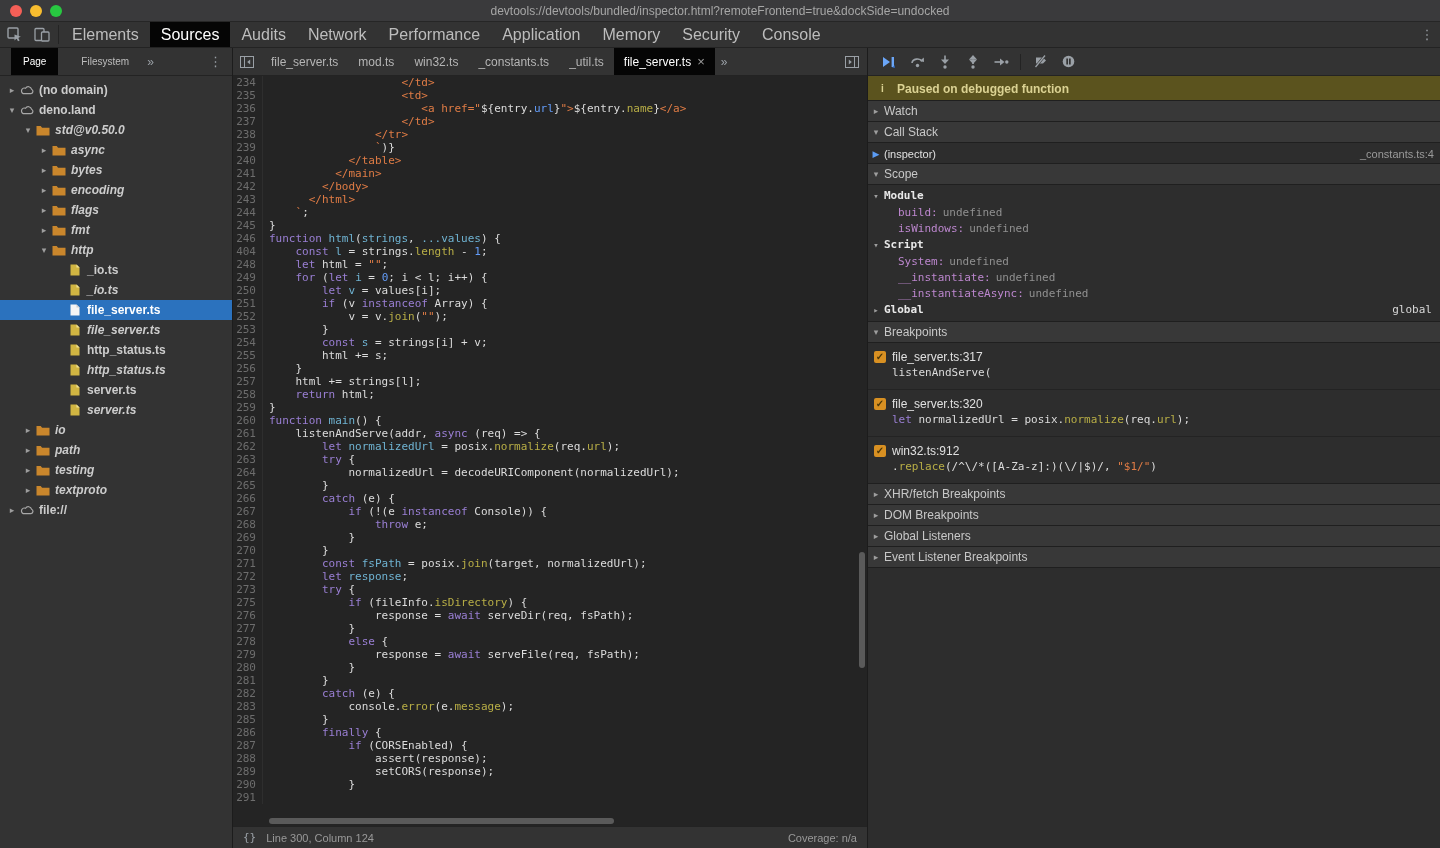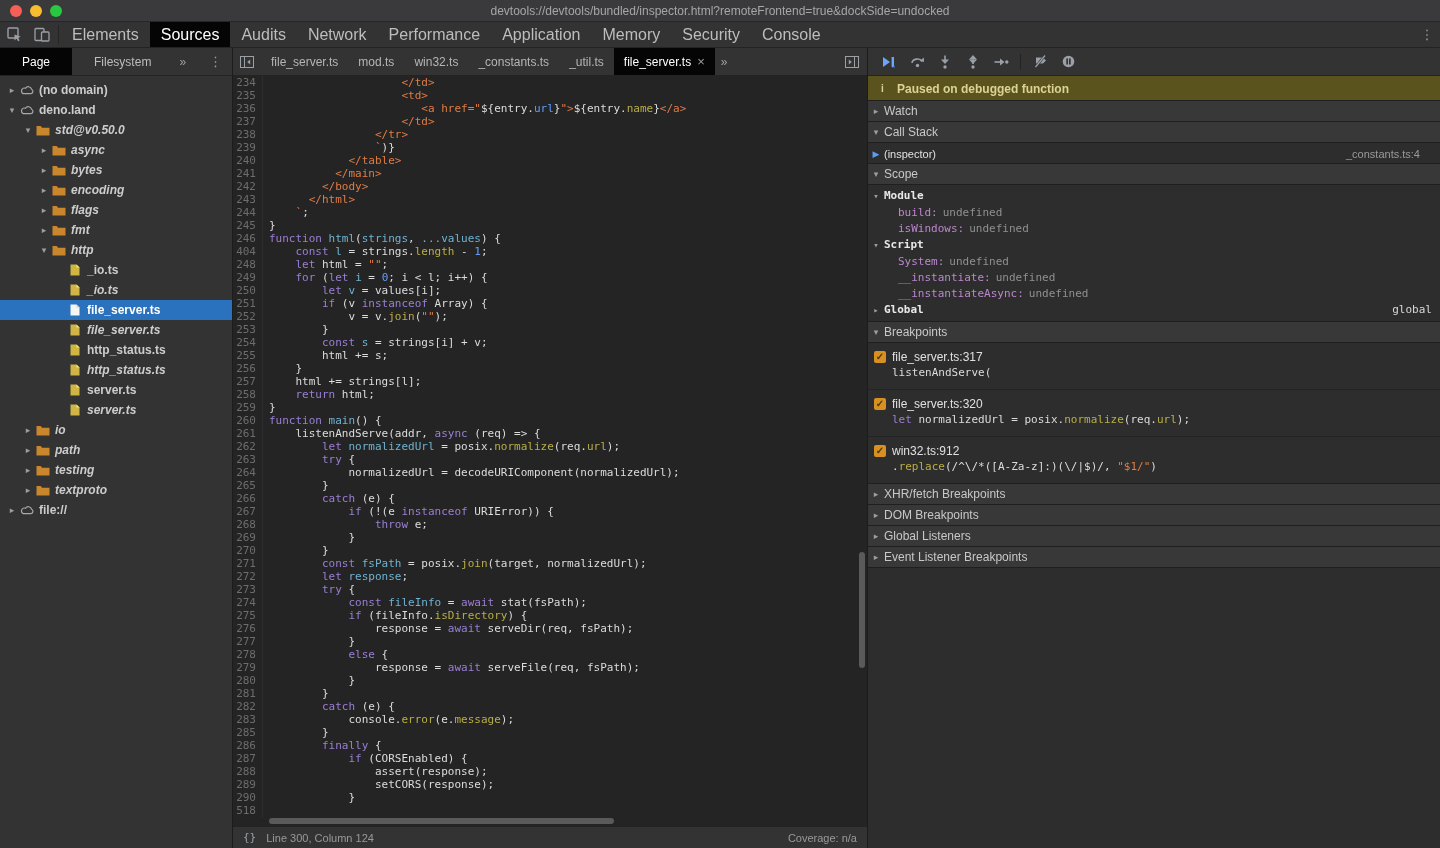--- a/index.html
+++ b/index.html
@@ -27,21 +27,21 @@
     color:#9aa0a6; font-size:13px; letter-spacing:0; }
 
   
   .content { flex:1 1 auto; display:flex; min-height:0; }
   .left-panel { width:233px; background:#333; border-right:1px solid #1c1c1c; display:flex; flex-direction:column; }
   .editor-col { width:635px; background:#242424; display:flex; flex-direction:column; border-right:1px solid #1c1c1c; }
   .right-panel { flex:1; background:#2d2d2d; display:flex; flex-direction:column; overflow:hidden; }
 
   .sub-toolbar { height:28px; background:#333; border-bottom:1px solid #232323;
     display:flex; align-items:stretch; flex:0 0 auto; }
-  .ptab { padding:0 22px; display:flex; align-items:center; font-size:12px; color:#bdbdbd; }
+  .ptab { padding:0 12px; display:flex; align-items:center; font-size:10px; color:#bdbdbd;margin-left:11px; }
   .ptab.active { background:#050505; color:#fff; }
   .chev { color:#9aa0a6; font-size:12px; display:flex; align-items:center; padding:0 6px; }
   .nav-more { margin-left:auto; color:#9aa0a6; font-size:13px; display:flex; align-items:center; padding:0 10px; }
 
   
   .tree { flex:1; overflow:hidden; padding-top:4px; }
   .trow { height:20px; display:flex; align-items:center; color:#ccc; font-size:12px; white-space:nowrap; }
   .trow.selected { background:#2b72be; color:#fff; }
   .tarrow { width:12px; text-align:center; color:#9e9e9e; font-size:9px; flex:0 0 auto; }
   .trow.selected .tarrow { color:#e8e8e8; }
@@ -77,21 +77,21 @@
   .dbg-sep { width:1px; height:16px; background:#232323; margin:0 4px; }
   .banner { height:25px; background:#5b531e; color:#dbd293; display:flex; align-items:center; gap:8px;
     padding-left:8px; font-size:12px; font-weight:bold; flex:0 0 auto; }
   .info-i { width:13px; height:13px; border-radius:50%; background:transparent; color:#dbd293;
     font:bold 10px "Liberation Sans",sans-serif; display:flex; align-items:center; justify-content:center; }
   .hdr { height:22px; background:#383838; border-bottom:1px solid #1f1f1f; border-top:1px solid #1f1f1f;
     display:flex; align-items:center; color:#c8c8c8; font-size:12px; flex:0 0 auto; margin-top:-1px; }
   .tri { width:16px; text-align:center; color:#9e9e9e; font-size:9px; }
   .cs-frame { height:21px; display:flex; align-items:center; background:#2d2d2d; font-size:11px; color:#e0e0e0; }
   .cs-mark { width:16px; color:#5b9cf5; font-size:9px; text-align:center; }
-  .cs-loc { margin-left:auto; padding-right:20px; color:#9a9a9a; }
+  .cs-loc { margin-left:auto; padding-right:6px; color:#9a9a9a; }
   .scope-grp { height:17px; display:flex; align-items:center; font:11px "DejaVu Sans Mono", monospace; color:#e8e8e8; font-weight:bold; }
   .scope-prop { height:16px; display:flex; align-items:center; padding-left:30px;
     font:11px "DejaVu Sans Mono", monospace; }
   .sk { color:#bd87cf; } .sv { color:#909090; margin-left:5px; }
   .grp-right { margin-left:auto; padding-right:8px; font:11px "DejaVu Sans Mono", monospace; color:#d8d8d8; font-weight:normal; }
   .bp-item { padding:5px 0 6px 6px; border-bottom:1px solid #232323; background:#2d2d2d; }
   .bp-top { display:flex; align-items:center; gap:6px; height:18px; }
   .bp-check { width:12px; height:12px; border-radius:2px; background:#d89022; color:#4a3608;
     font-size:10px; line-height:12px; text-align:center; font-weight:bold; }
   .bp-loc { font-size:12px; color:#e0e0e0; }
@@ -526,21 +526,21 @@
             <div class="cl">
               <span class="ln">265</span>
               <span class="ct"><span class="c-p">        </span><span class="c-p">}</span></span>
             </div>
             <div class="cl">
               <span class="ln">266</span>
               <span class="ct"><span class="c-p">        </span><span class="c-k">catch</span><span class="c-p"> (e) {</span></span>
             </div>
             <div class="cl">
               <span class="ln">267</span>
-              <span class="ct"><span class="c-p">            </span><span class="c-k">if</span><span class="c-p"> (!(e </span><span class="c-k">instanceof</span><span class="c-p"> URIError)) {</span></span>
+              <span class="ct"><span class="c-p">            </span><span class="c-k">if</span><span class="c-p"> (!(e </span><span class="c-k">instanceof</span><span class="c-p"> Console)) {</span></span>
             </div>
             <div class="cl">
               <span class="ln">268</span>
               <span class="ct"><span class="c-p">                </span><span class="c-k">throw</span><span class="c-p"> e;</span></span>
             </div>
             <div class="cl">
               <span class="ln">269</span>
               <span class="ct"><span class="c-p">            </span><span class="c-p">}</span></span>
             </div>
             <div class="cl">
@@ -553,24 +553,20 @@
             </div>
             <div class="cl">
               <span class="ln">272</span>
               <span class="ct"><span class="c-p">        </span><span class="c-k">let</span><span class="c-p"> </span><span class="c-d">response</span><span class="c-p">;</span></span>
             </div>
             <div class="cl">
               <span class="ln">273</span>
               <span class="ct"><span class="c-p">        </span><span class="c-k">try</span><span class="c-p"> {</span></span>
             </div>
             <div class="cl">
-              <span class="ln">274</span>
-              <span class="ct"><span class="c-p">            </span><span class="c-k">const</span><span class="c-p"> </span><span class="c-d">fileInfo</span><span class="c-p"> = </span><span class="c-k">await</span><span class="c-p"> stat(fsPath);</span></span>
-            </div>
-            <div class="cl">
               <span class="ln">275</span>
               <span class="ct"><span class="c-p">            </span><span class="c-k">if</span><span class="c-p"> (fileInfo.</span><span class="c-f">isDirectory</span><span class="c-p">) {</span></span>
             </div>
             <div class="cl">
               <span class="ln">276</span>
               <span class="ct"><span class="c-p">                </span><span class="c-p">response = </span><span class="c-k">await</span><span class="c-p"> serveDir(req, fsPath);</span></span>
             </div>
             <div class="cl">
               <span class="ln">277</span>
               <span class="ct"><span class="c-p">            </span><span class="c-p">}</span></span>
@@ -617,21 +613,21 @@
             </div>
             <div class="cl">
               <span class="ln">289</span>
               <span class="ct"><span class="c-p">                </span><span class="c-p">setCORS(response);</span></span>
             </div>
             <div class="cl">
               <span class="ln">290</span>
               <span class="ct"><span class="c-p">            </span><span class="c-p">}</span></span>
             </div>
             <div class="cl">
-              <span class="ln">518</span>
+              <span class="ln">291</span>
               <span class="ct"></span>
             </div>
           </div>
         <div class="vscroll"></div>
         <div class="hscroll"></div>
       </div>
       <div class="statusbar">
         <span class="sb-brackets">{}</span>
         <span>Line 300, Column 124</span>
         <span class="sb-right">Coverage: n/a</span>

